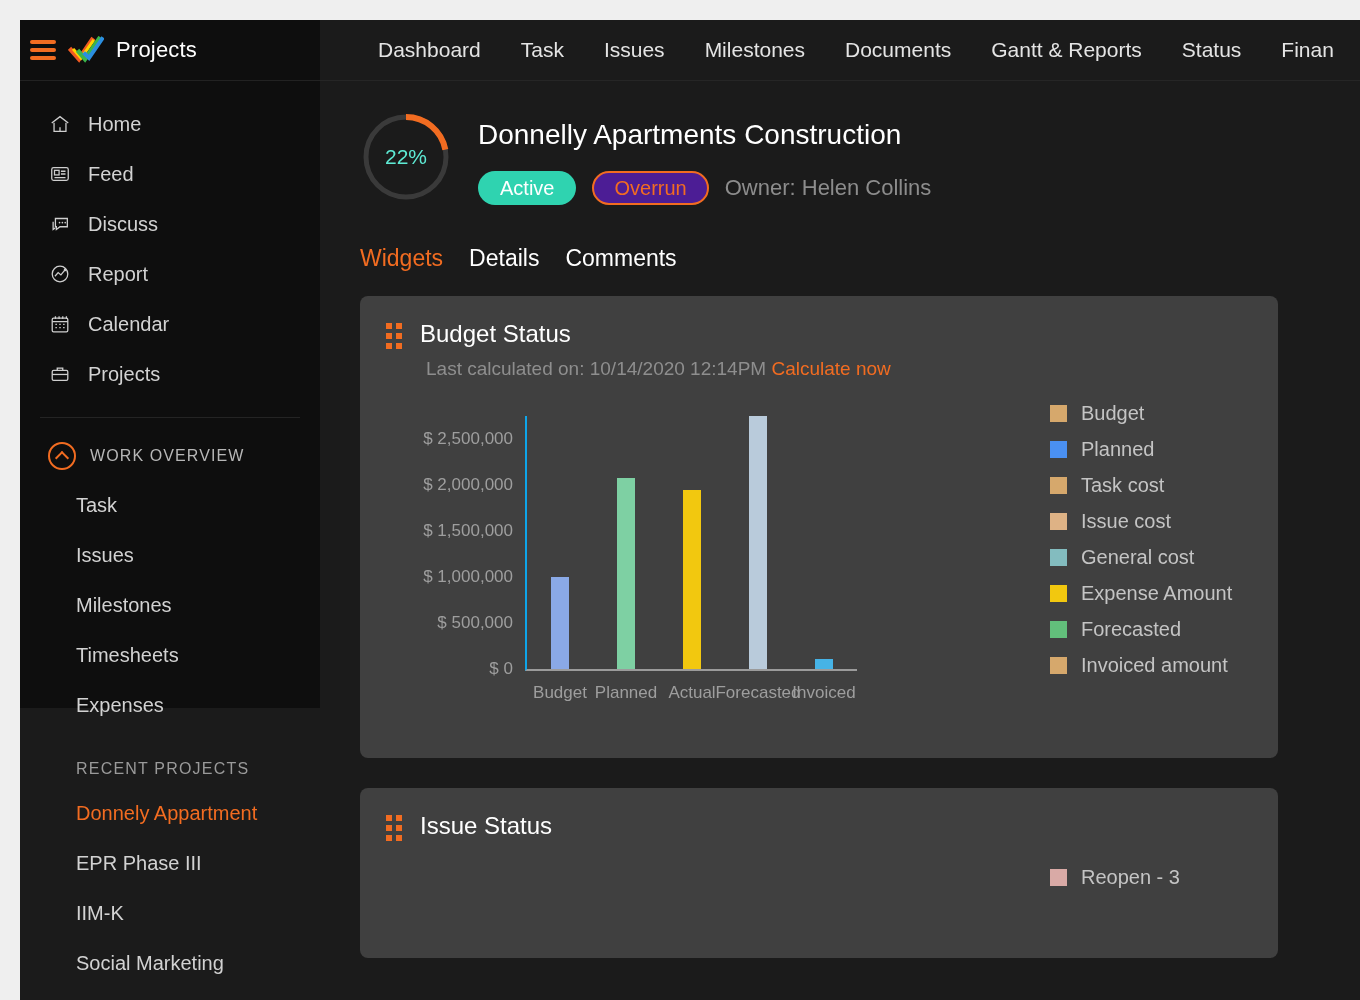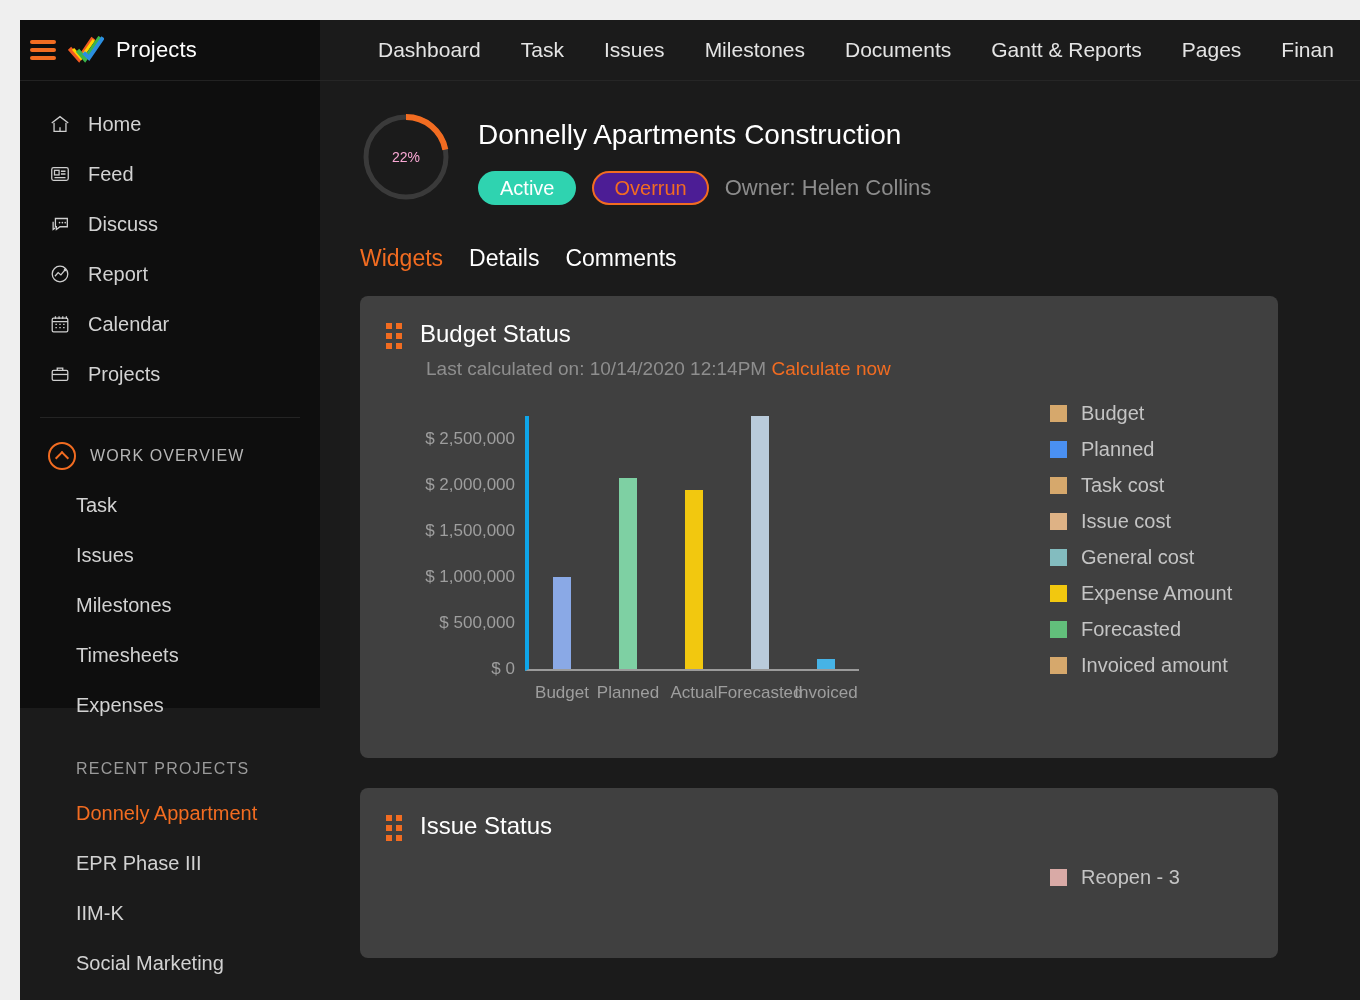--- a/index.html
+++ b/index.html
@@ -77,21 +77,21 @@
   .topnav-item{
     color:#e4e4e4;font-size:21px;padding:0 18px;cursor:pointer;
   }
 
   
   #proj-head{display:flex;align-items:flex-start;padding:30px 0 0 40px;gap:26px;}
   .ring-wrap{position:relative;width:92px;height:92px;flex:0 0 auto;}
   .ring-wrap svg{transform:rotate(-90deg);}
   .ring-pct{
     position:absolute;inset:0;display:flex;align-items:center;justify-content:center;
-    color:#f9a8d4;font-size:14px;
+    color:#5eead4;font-size:21px;
   }
   .proj-title{color:#fff;font-size:28px;margin:8px 0 0 0;}
   .badge-row{display:flex;align-items:center;gap:16px;margin-top:20px;}
   .badge{
     border-radius:20px;padding:7px 22px;font-size:20px;line-height:1;
   }
   .badge-active{background:#2fd3b0;color:#fff;}
   .badge-overrun{background:#4c1d95;color:#f26c21;border:2px solid #f26c21;padding:5px 20px;}
   .owner{color:#8c8c8c;font-size:22px;}
 
@@ -118,21 +118,21 @@
   .wdg-sub{
     padding-left:66px;margin-top:10px;
     color:#8e8e8e;font-size:19px;
   }
   .wdg-sub .calc-link{color:#f26c21;cursor:pointer;}
 
   
   .chart-area{position:relative;height:330px;margin-top:22px;}
   .plot{
     position:absolute;left:165px;top:14px;width:330px;height:253px;
-    border-left:4px solid #0ea5e9;border-bottom:2px solid #9b9b9b;
+    border-left:2px solid #0ea5e9;border-bottom:2px solid #9b9b9b;
   }
   .ytick{
     position:absolute;right:calc(100% + 14px);transform:translateY(-50%);
     color:#9e9e9e;font-size:17px;white-space:nowrap;
   }
   .bar{position:absolute;bottom:0;width:18px;}
   .xlabel{
     position:absolute;top:calc(100% + 14px);transform:translateX(-50%);
     color:#9e9e9e;font-size:17px;white-space:nowrap;
   }
@@ -285,21 +285,21 @@
 
   <div id="main">
 
     <div id="topnav">
       <div class="topnav-item"><span>Dashboard</span></div>
       <div class="topnav-item"><span>Task</span></div>
       <div class="topnav-item"><span>Issues</span></div>
       <div class="topnav-item"><span>Milestones</span></div>
       <div class="topnav-item"><span>Documents</span></div>
       <div class="topnav-item"><span>Gantt &amp; Reports</span></div>
-      <div class="topnav-item"><span>Pages</span></div>
+      <div class="topnav-item"><span>Status</span></div>
       <div class="topnav-item"><span>Finan</span></div>
     </div>
 
     <div id="proj-head">
       <div class="ring-wrap">
         <svg width="92" height="92" viewBox="0 0 92 92">
           <circle cx="46" cy="46" r="40" fill="none" stroke="#3a3a3a" stroke-width="5"></circle>
           <circle id="ring-arc" cx="46" cy="46" r="40" fill="none" stroke="#f26c21" stroke-width="6" stroke-linecap="butt" stroke-dasharray="55.3 251.3"></circle>
         </svg>
         <div class="ring-pct">22%</div>

